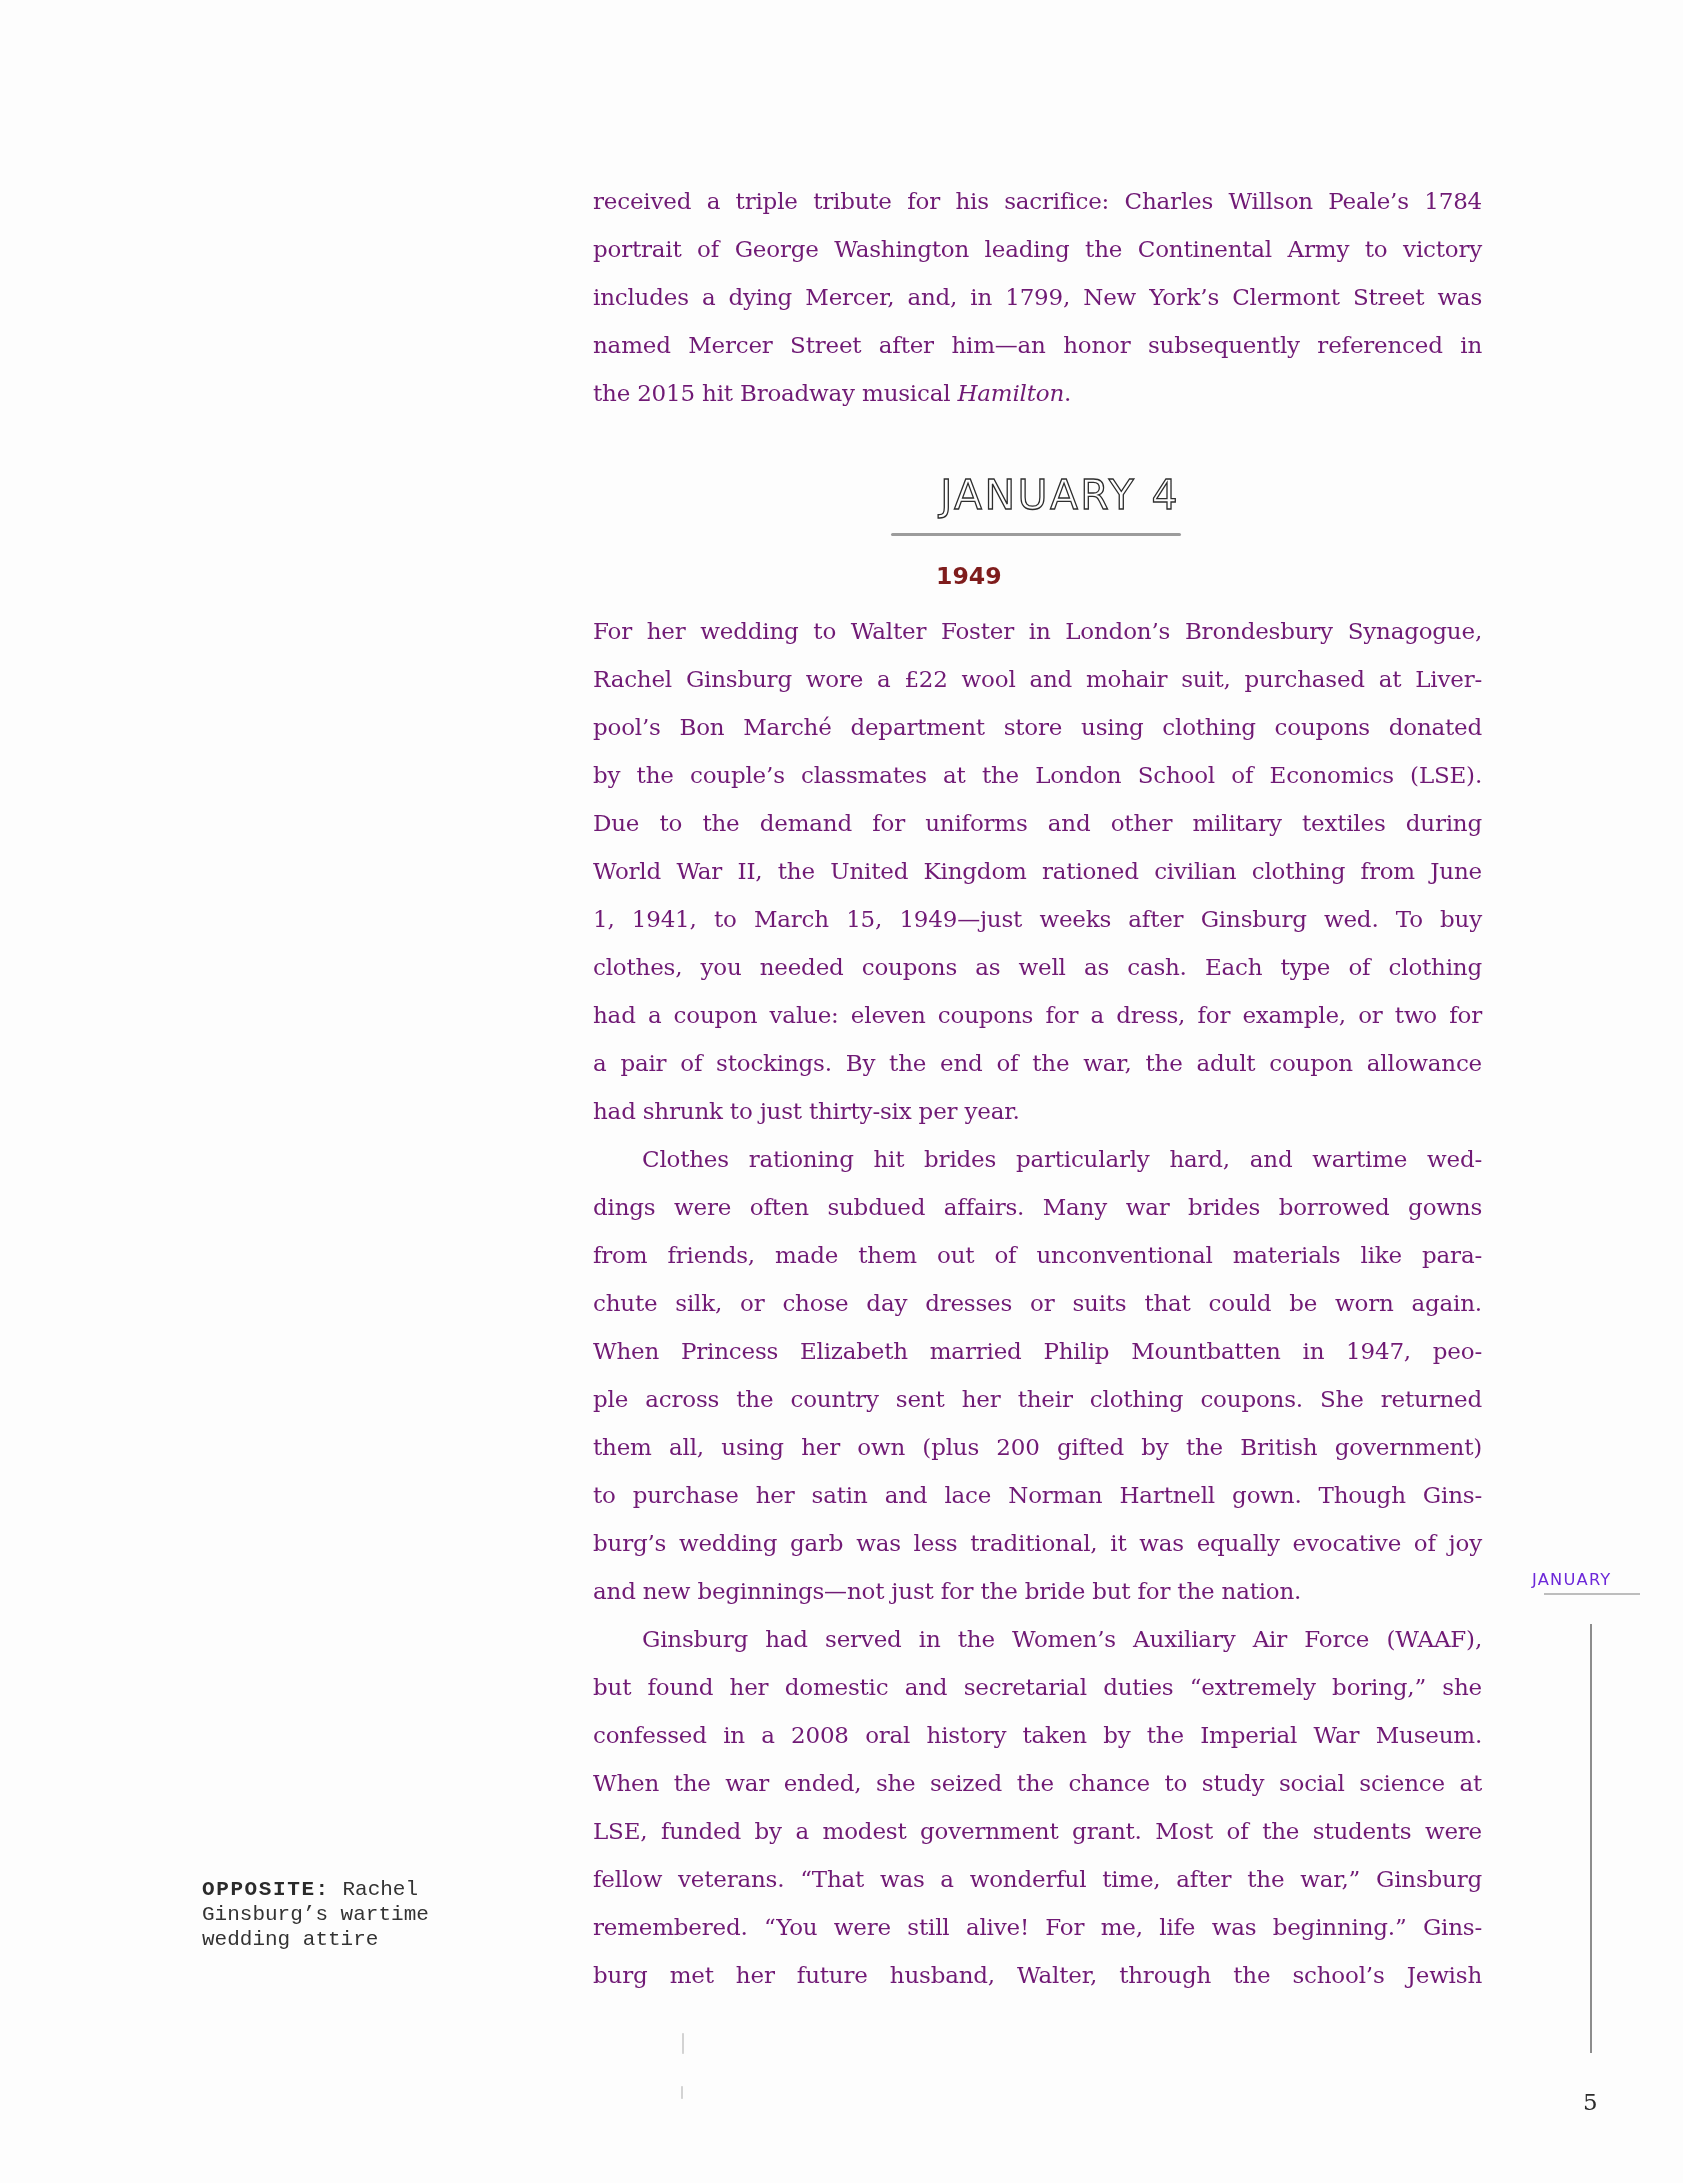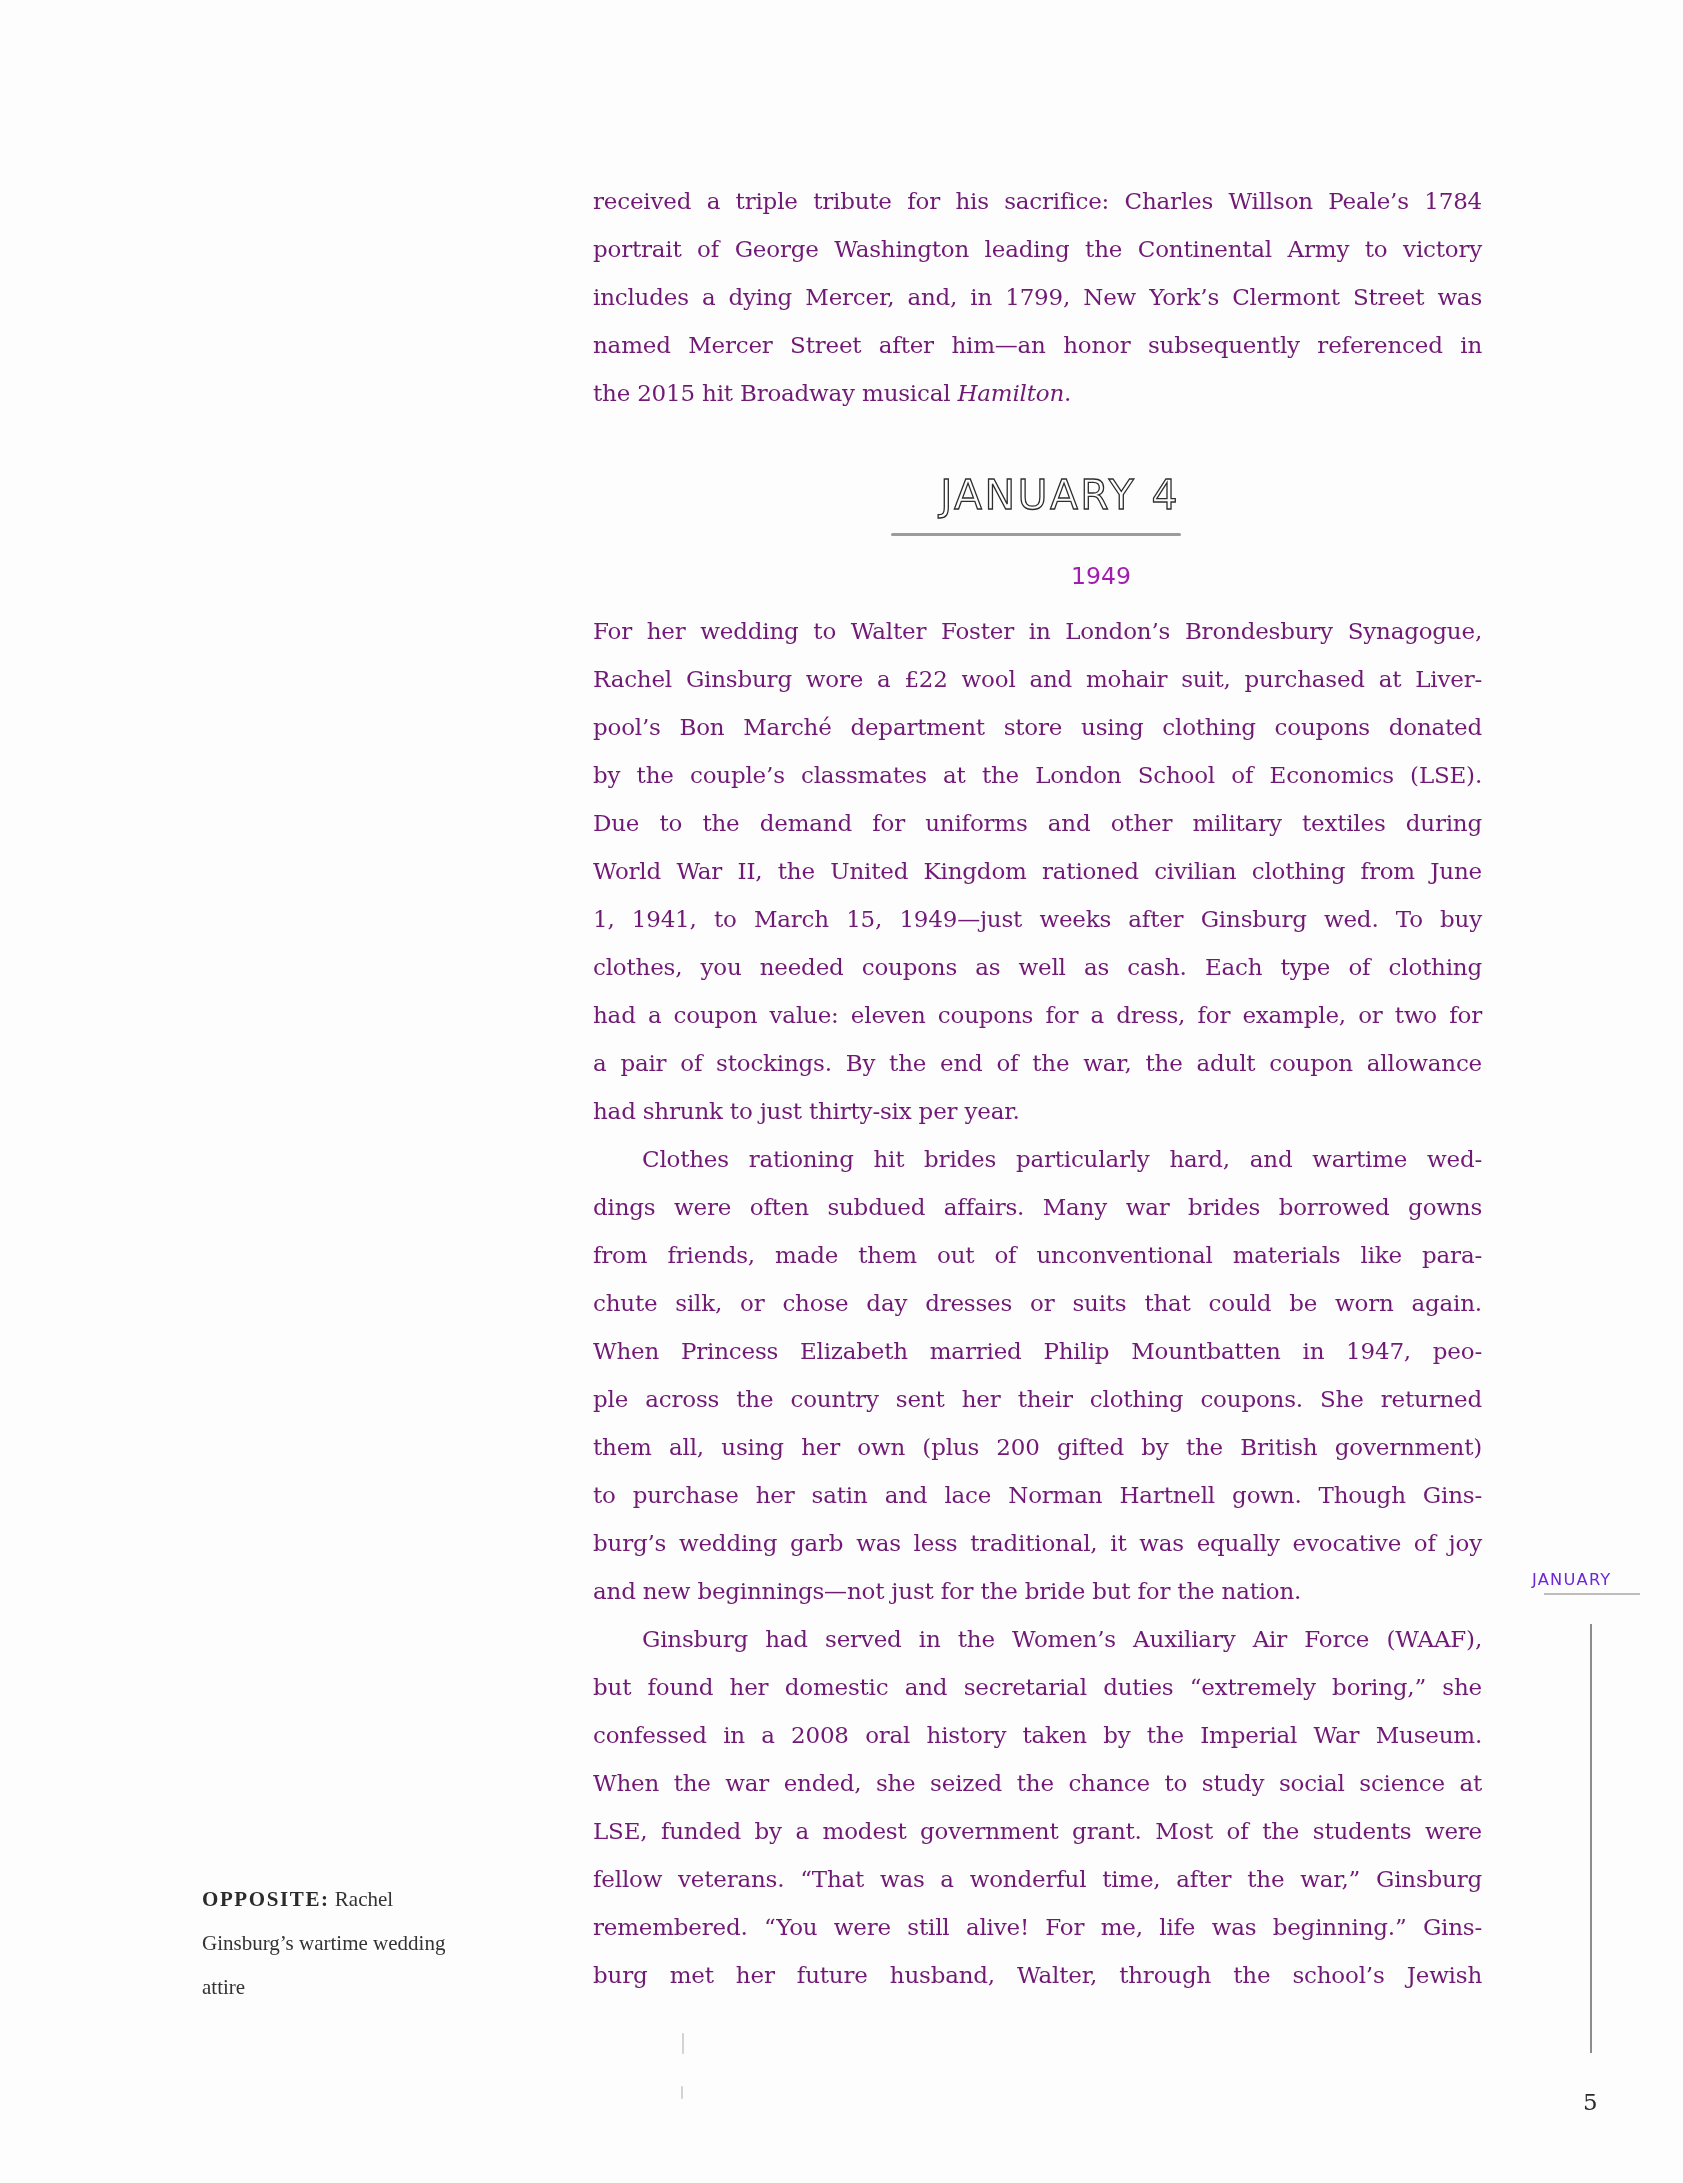--- a/index.html
+++ b/index.html
@@ -60,38 +60,38 @@
     width: 290px;
     height: 3.3px;
     background: #9c9c9c;
     border-radius: 1.6px;
   }
   .year {
     position: absolute;
     left: 936px;
     top: 560px;
     width: 195px;
-    text-align: right;
+    text-align: left;
     font-family: "DejaVu Sans", "Liberation Sans", sans-serif;
-    font-weight: normal;
+    font-weight: bold;
     font-size: 23.6px;
-    color: #a21caf;
+    color: #7f1d1d;
     line-height: 33px;
   }
 
   #entry { top: 607px; }
 
   .caption {
     position: absolute;
     left: 202px;
     top: 1877px;
     width: 260px;
-    font-family: Liberation Serif, serif;
+    font-family: Liberation Mono, monospace;
     font-size: 21px;
-    line-height: 44px;
+    line-height: 25px;
     color: #333;
     font-weight: 300;
   }
   .caption .caption-label {
     font-weight: bold;
     letter-spacing: 1.6px;
     color: #2b2b2b;
   }
 
   .side-month {

